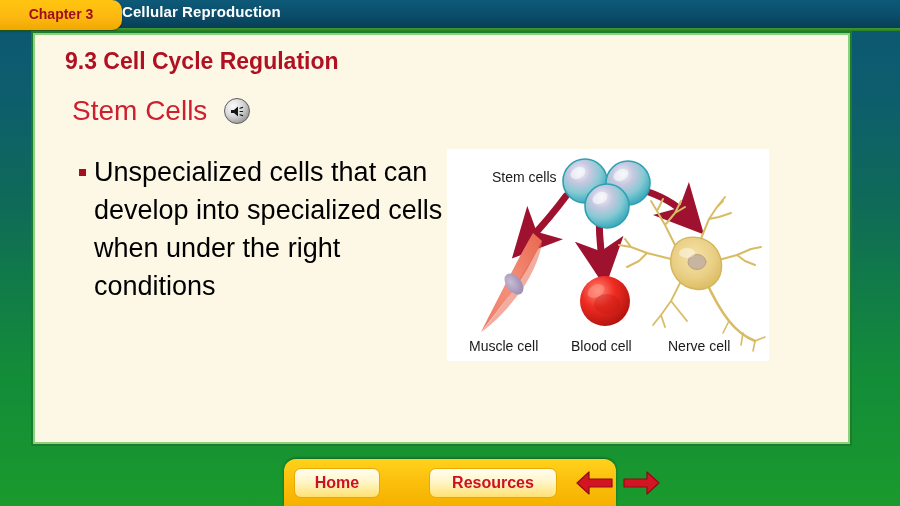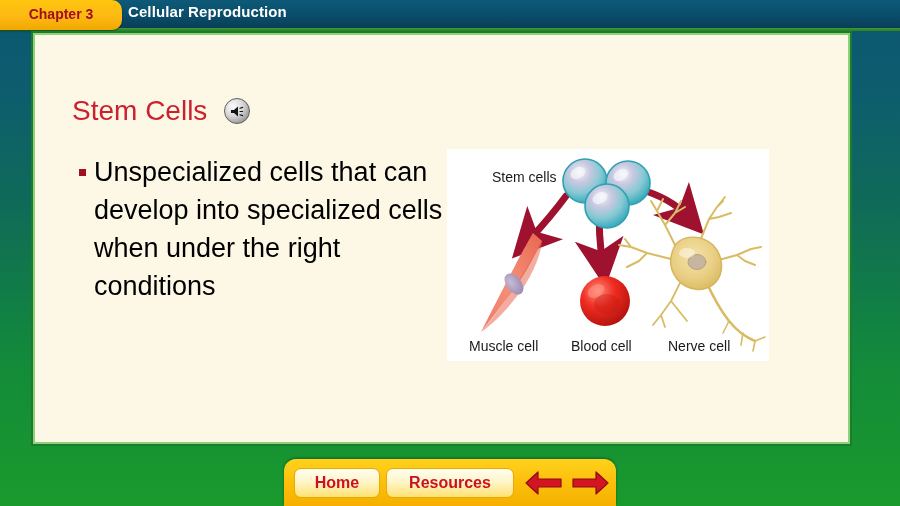--- a/index.html
+++ b/index.html
@@ -21,21 +21,21 @@
 
   
   .header-bar {
     position: absolute;
     left: 0; top: 0;
     width: 900px; height: 28px;
     background: linear-gradient(to bottom, #0d5a78 0%, #0a4d6a 55%, #083f57 100%);
   }
   .header-title {
     position: absolute;
-    left: 128px; top: 3px;
+    left: 122px; top: 3px;
     font-size: 15px;
     font-weight: bold;
     color: #ffffff;
     letter-spacing: .1px;
     white-space: nowrap;
   }
   .header-underline {
     position: absolute;
     left: 0; top: 28px;
     width: 900px; height: 3px;
@@ -151,39 +151,39 @@
   .nav-bar {
     position: absolute;
     left: 284px; top: 459px;
     width: 332px; height: 47px;
     background: linear-gradient(to bottom, #ffd21c 0%, #fcc00d 45%, #f5b000 100%);
     border-radius: 12px 12px 0 0;
     box-shadow: 0 -1px 3px rgba(0,0,0,.35);
     display: flex;
     align-items: center;
     padding: 0 10px;
-    gap: 6px;
+    gap: 14px;
   }
   .nav-btn {
     height: 30px;
     min-width: 86px;
     padding: 0 13px;
     border-radius: 7px;
     background: linear-gradient(to bottom, #fffdf2 0%, #fff6c9 45%, #ffe173 100%);
     border: 1px solid #e8a900;
     display: flex;
     align-items: center;
     justify-content: center;
     font-size: 16px;
     font-weight: bold;
     color: #cc1122;
     cursor: pointer;
     white-space: nowrap;
   }
-  .nav-btn.wide { min-width: 128px; }
+  .nav-btn.wide { min-width: 128px; margin-left: 35px; }
   .nav-arrows {
     display: flex;
     align-items: center;
     gap: 6px;
     margin-left: 4px;
   }
   .nav-arrow { cursor: pointer; display: block; }
 </style>
 </head>
 <body>
@@ -195,20 +195,21 @@
   <div class="header-title">Cellular Reproduction</div>
 
   <div class="chapter-tab">
     <div class="chapter-tab-label">Chapter 3</div>
   </div>
 
   <div class="content-outer">
     <div class="content-mid">
       <div class="content-panel">
 
+        <div class="section-title">9.3 Cell Cycle Regulation</div>
 
         <div class="subtitle-row">
           <div class="subtitle-text">Stem Cells</div>
           <div class="audio-icon">
             <svg width="15" height="13" viewBox="0 0 15 13" aria-hidden="true">
               <path d="M1 5 H4 L8 1.5 V11.5 L4 8 H1 Z" fill="#141414"></path>
               <path d="M10 3.2 L12.6 2.4" stroke="#141414" stroke-width="1.2" stroke-linecap="round"></path>
               <path d="M10 6.5 L12.6 6.5" stroke="#141414" stroke-width="1.2" stroke-linecap="round"></path>
               <path d="M10 9.8 L12.6 10.6" stroke="#141414" stroke-width="1.2" stroke-linecap="round"></path>
             </svg>

